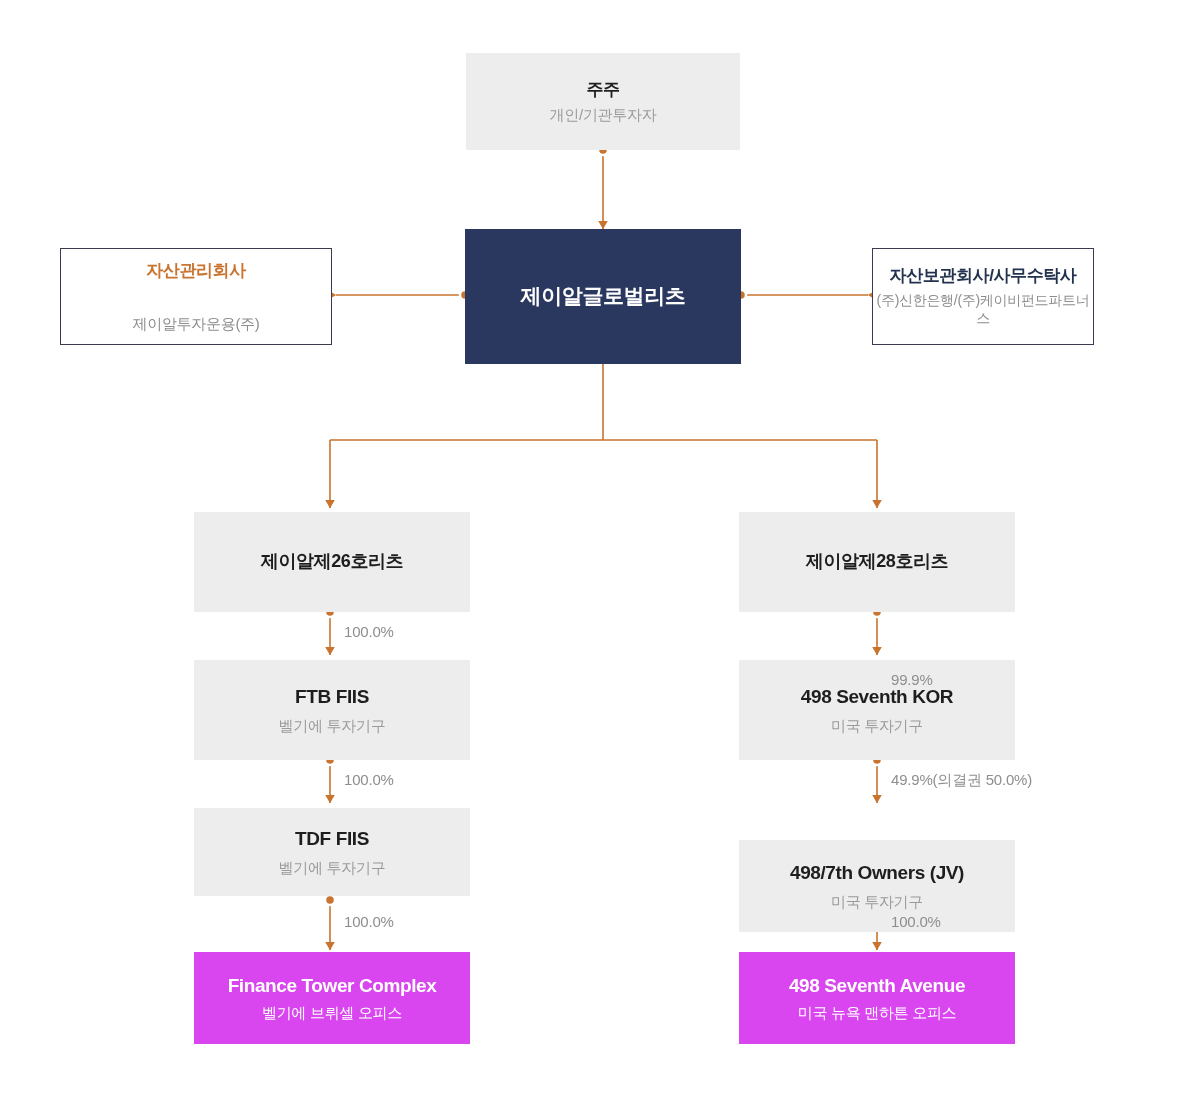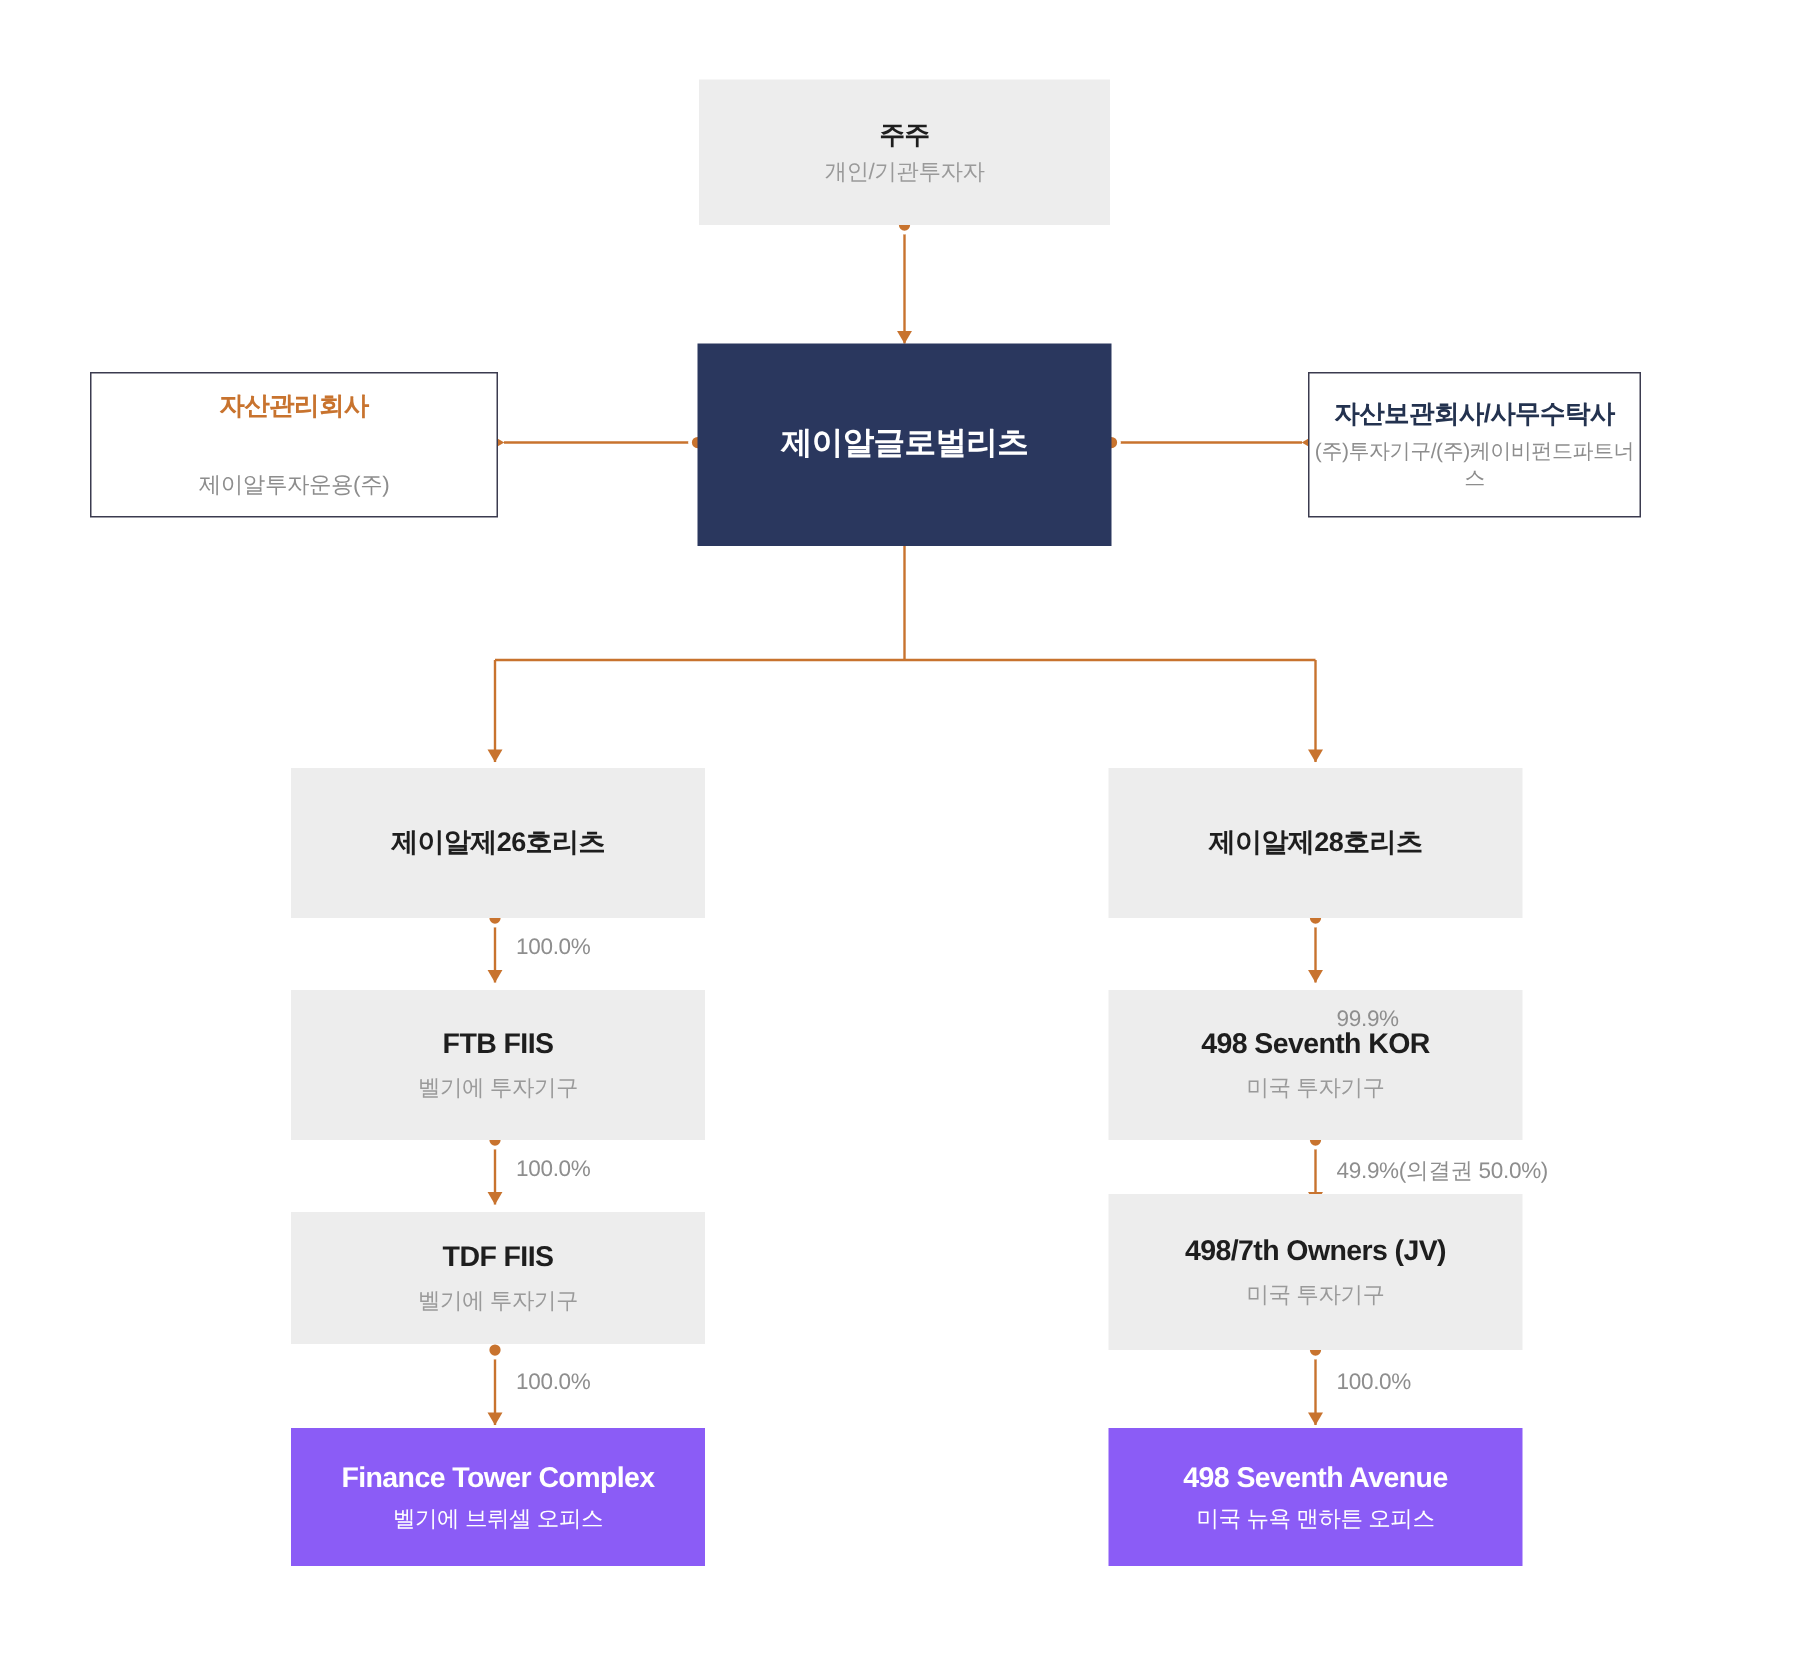--- a/index.html
+++ b/index.html
@@ -56,21 +56,21 @@
   }
   .node.navy .title { color: #ffffff; }
 
   .node.outline {
     background: #ffffff;
     border: 1px solid #3b3b4f;
   }
   .node.outline .sub { color: #8d8d8d; }
 
   .node.dark {
-    background: #8b5cf6;
+    background: #d946ef;
   }
   .node.dark .title { color: #ffffff; }
   .node.dark .sub   { color: #ffffff; }
 
   .edge-label {
     position: absolute;
     color: #8e8e8e;
     white-space: nowrap;
     letter-spacing: -0.2px;
   }
@@ -140,21 +140,21 @@
     <div class="title" style="font-size:21px;">제이알글로벌리츠</div>
   </div>
 
   <div class="node outline" style="left:60px; top:248px; width:272px; height:97px;gap:28px;">
     <div class="title" style="font-size:17px; color:#c8732e;">자산관리회사</div>
     <div class="sub" style="font-size:15px; margin-top:5px;">제이알투자운용(주)</div>
   </div>
 
   <div class="node outline" style="left:872px; top:248px; width:222px; height:97px;">
     <div class="title" style="font-size:17px; color:#23324f;">자산보관회사/사무수탁사</div>
-    <div class="sub" style="font-size:14px; margin-top:5px;">(주)투자기구/(주)케이비펀드파트너스</div>
+    <div class="sub" style="font-size:14px; margin-top:5px;">(주)신한은행/(주)케이비펀드파트너스</div>
   </div>
 
   <div class="node gray" style="left:194px; top:512px; width:276px; height:100px;">
     <div class="title" style="font-size:18px;">제이알제26호리츠</div>
   </div>
 
   <div class="node gray" style="left:194px; top:660px; width:276px; height:100px;">
     <div class="title" style="font-size:19px;">FTB FIIS</div>
     <div class="sub" style="font-size:15px; margin-top:6px;">벨기에 투자기구</div>
   </div>
@@ -171,21 +171,21 @@
 
   <div class="node gray" style="left:739px; top:512px; width:276px; height:100px;">
     <div class="title" style="font-size:18px;">제이알제28호리츠</div>
   </div>
 
   <div class="node gray" style="left:739px; top:660px; width:276px; height:100px;">
     <div class="title" style="font-size:19px;">498 Seventh KOR</div>
     <div class="sub" style="font-size:15px; margin-top:6px;">미국 투자기구</div>
   </div>
 
-  <div class="node gray" style="left:739px; top:796px; width:276px; height:104px;">
+  <div class="node gray" style="left:739px; top:840px; width:276px; height:92px;">
     <div class="title" style="font-size:19px;">498/7th Owners (JV)</div>
     <div class="sub" style="font-size:15px; margin-top:6px;">미국 투자기구</div>
   </div>
 
   <div class="node dark" style="left:739px; top:952px; width:276px; height:92px;">
     <div class="title" style="font-size:19px;">498 Seventh Avenue</div>
     <div class="sub" style="font-size:15px; margin-top:5px;">미국 뉴욕 맨하튼 오피스</div>
   </div>
 
   <div class="edge-label" style="left:344px; top:623px; font-size:15px;">100.0%</div>

